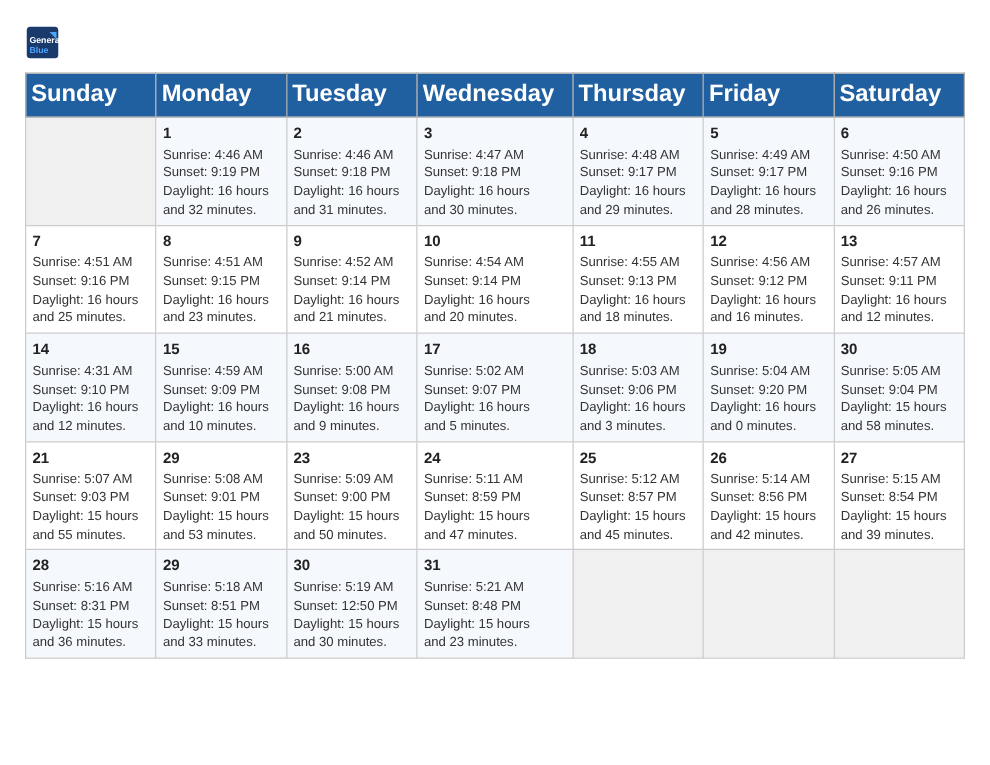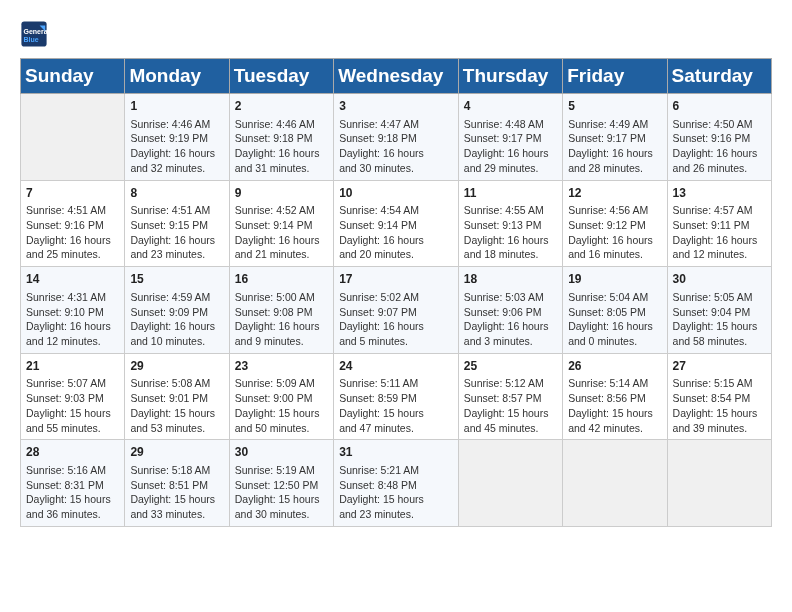--- a/index.html
+++ b/index.html
@@ -249,21 +249,21 @@
         <td>
           <span class="day-num">18</span>
           <div class="cell-content">Sunrise: 5:03 AM</div>
           <div class="cell-content">Sunset: 9:06 PM</div>
           <div class="cell-content">Daylight: 16 hours</div>
           <div class="cell-content">and 3 minutes.</div>
         </td>
         <td>
           <span class="day-num">19</span>
           <div class="cell-content">Sunrise: 5:04 AM</div>
-          <div class="cell-content">Sunset: 8:05 PM</div>
+          <div class="cell-content">Sunset: 9:20 PM</div>
           <div class="cell-content">Daylight: 16 hours</div>
           <div class="cell-content">and 0 minutes.</div>
         </td>
         <td>
           <span class="day-num">30</span>
           <div class="cell-content">Sunrise: 5:05 AM</div>
           <div class="cell-content">Sunset: 9:04 PM</div>
           <div class="cell-content">Daylight: 15 hours</div>
           <div class="cell-content">and 58 minutes.</div>
         </td>

